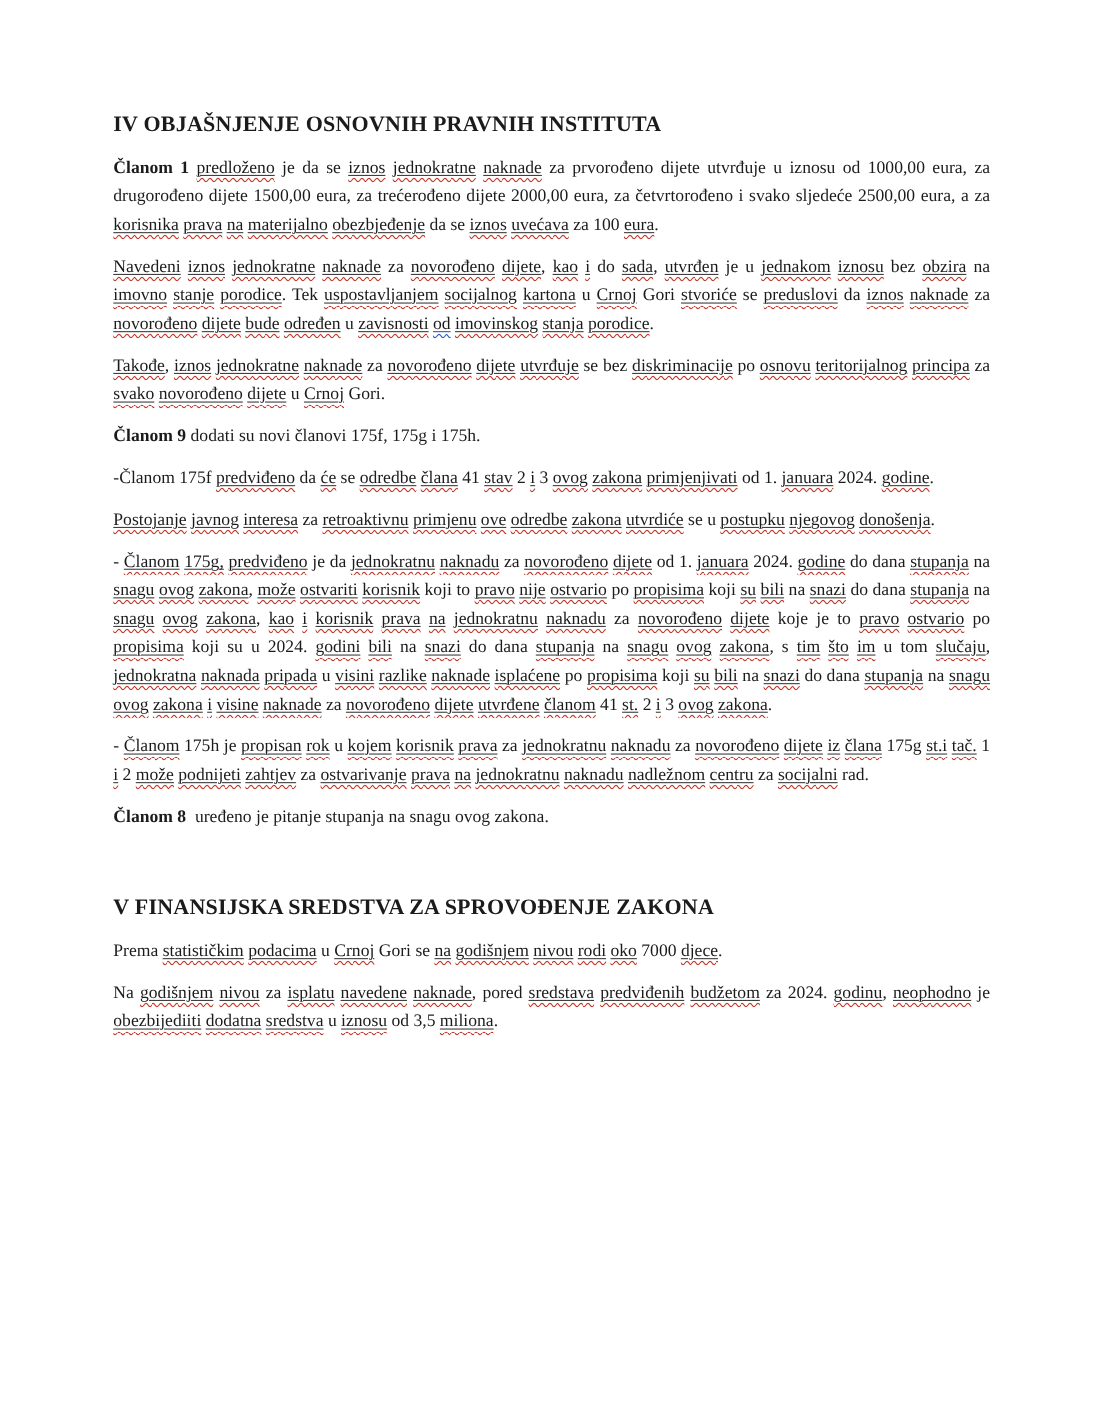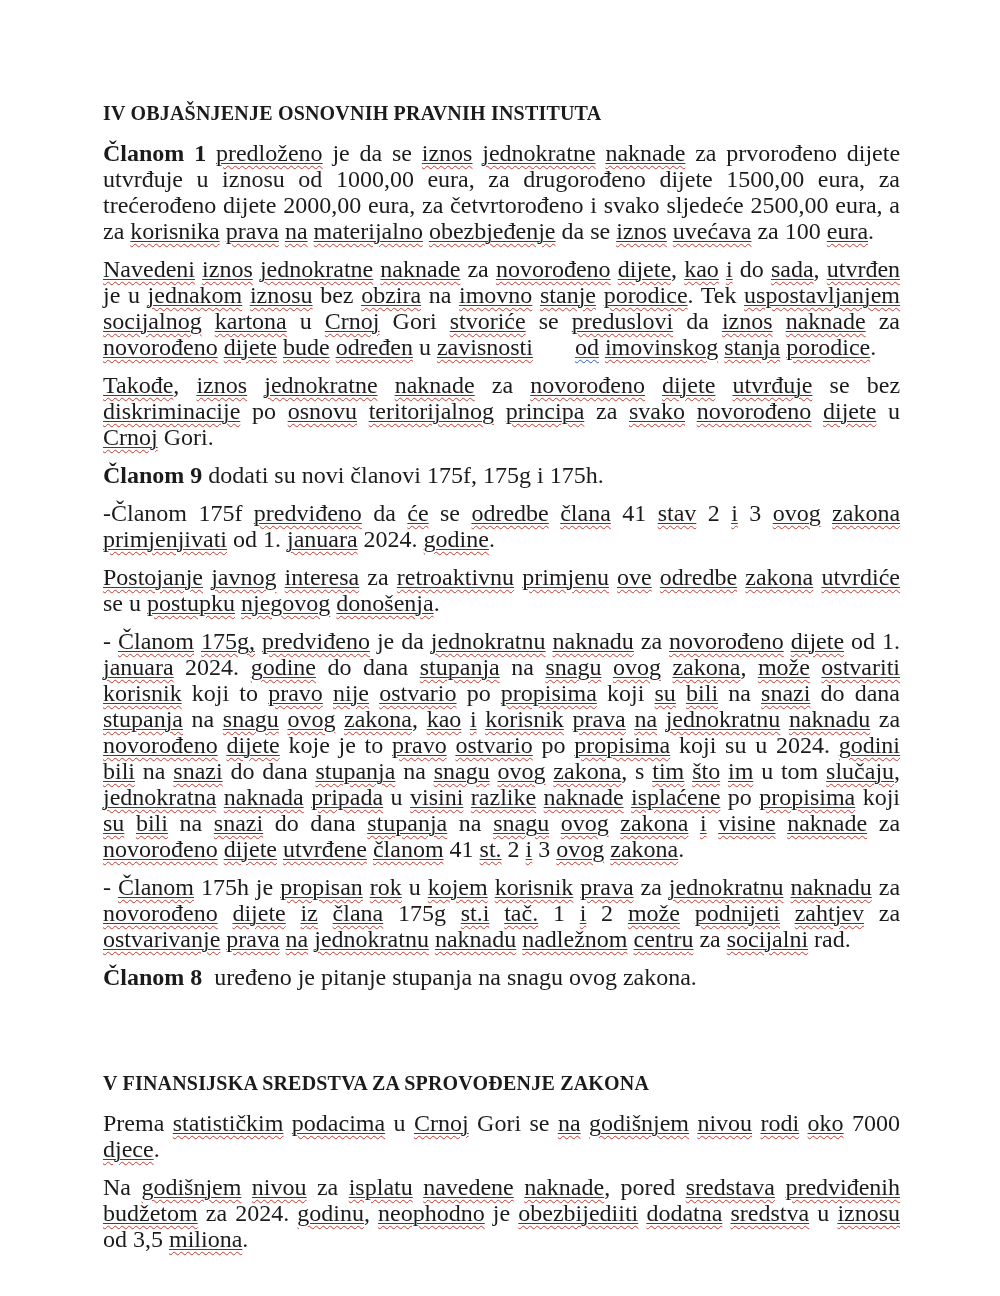--- a/index.html
+++ b/index.html
@@ -12,23 +12,23 @@
   .page{
     box-sizing:border-box;
     width:1000px;height:948px;
     padding:100px 100px 0 103px;
     background:#ffffff;
   }
   h2{
     font-size:20px;line-height:26px;font-weight:bold;
     margin:0 0 14px 0;letter-spacing:.2px;
   }
-  h2.spaced{margin-top:80px;}
+  h2.spaced{margin-top:56px;}
   p{
-    font-size:24px;line-height:26px;
+    font-size:16px;line-height:26px;
     margin:0 0 12px 0;
     text-align:justify;
   }
   strong{font-weight:bold;}
   
   .sp{
     text-decoration:underline;
     text-decoration-color:var(--solid,#3f3f3f);
     text-decoration-thickness:1px;
     text-underline-offset:2px;
@@ -37,21 +37,20 @@
     text-decoration:underline wavy var(--spell,#c0392b);
     text-decoration-thickness:1px;
     text-underline-offset:4px;
   }
   
   .gr{
     text-decoration:underline;
     text-decoration-color:var(--grammar,#2e5cb8);
     text-decoration-thickness:1px;
     text-underline-offset:2px;
-    margin-left:36px;
   }
   .gr .grw{
     text-decoration:underline wavy var(--grammar,#2e5cb8);
     text-decoration-thickness:1px;
     text-underline-offset:4px;
   }
 </style>
 </head>
 <body style="color: rgb(27, 27, 27); background: rgb(255, 255, 255);">
 

